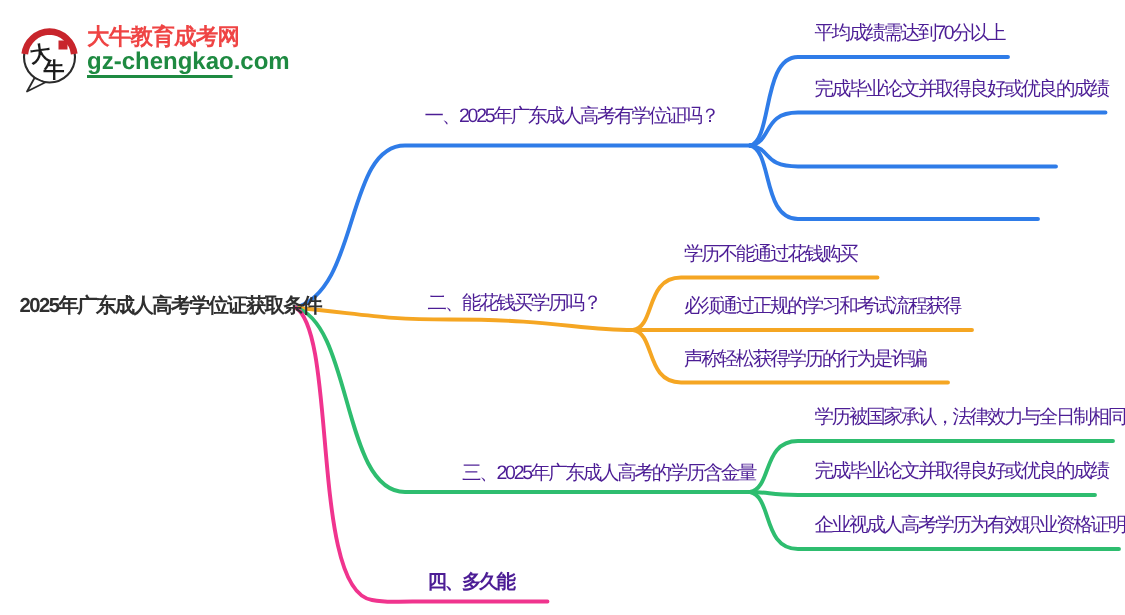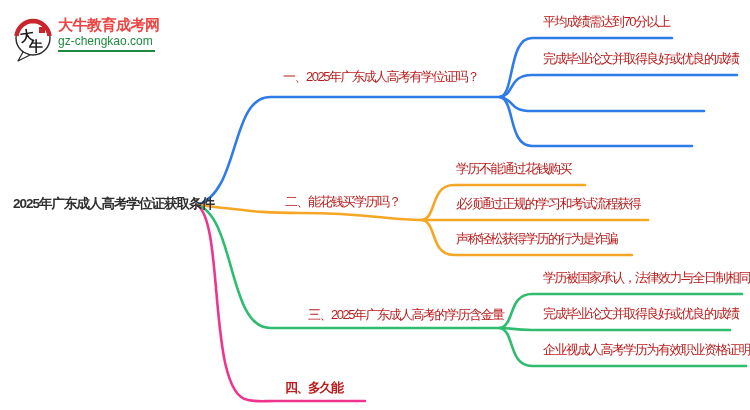--- a/index.html
+++ b/index.html
@@ -4,30 +4,30 @@
 <style>
   html,body{margin:0;padding:0;}
   body{
     width:750px;height:410px;position:relative;overflow:hidden;
     background:#ffffff;
     font-family:"Liberation Sans","DejaVu Sans",sans-serif;
   }
   #stage{position:absolute;inset:0;width:750px;height:410px;}
   svg.lines{position:absolute;left:0;top:0;pointer-events:none;}
   .node{
-    position:absolute;color:#b91c1c;white-space:nowrap;
+    position:absolute;color:#4c1d95;white-space:nowrap;
     font-size:13px;letter-spacing:-1.5px;line-height:16px;
   }
   .root{font-size:13.5px;font-weight:700;letter-spacing:-1px;color:#2f2f2f;}
   .btitle{font-size:13px;font-weight:400;}
   
   .logo{position:absolute;left:12px;top:16px;display:flex;align-items:flex-start;}
   .logo-txt{margin-left:4px;}
   .logo-title{color:#ef4444;font-weight:700;font-size:15px;letter-spacing:-0.5px;line-height:18px;}
-  .logo-sub{color:#1E8A41;font-weight:400;font-size:12px;letter-spacing:0px;line-height:15px;}
+  .logo-sub{color:#1E8A41;font-weight:700;font-size:16px;letter-spacing:0px;line-height:15px;}
   .logo-rule{width:97px;height:2px;background:#1E8A41;margin-top:1px;}
 </style>
 </head>
 <body>
 
 <div id="stage">
 
   <svg class="lines" width="750" height="410" viewBox="0 0 750 410">
     <g fill="none" stroke-width="2.6" stroke-linecap="round">
 

